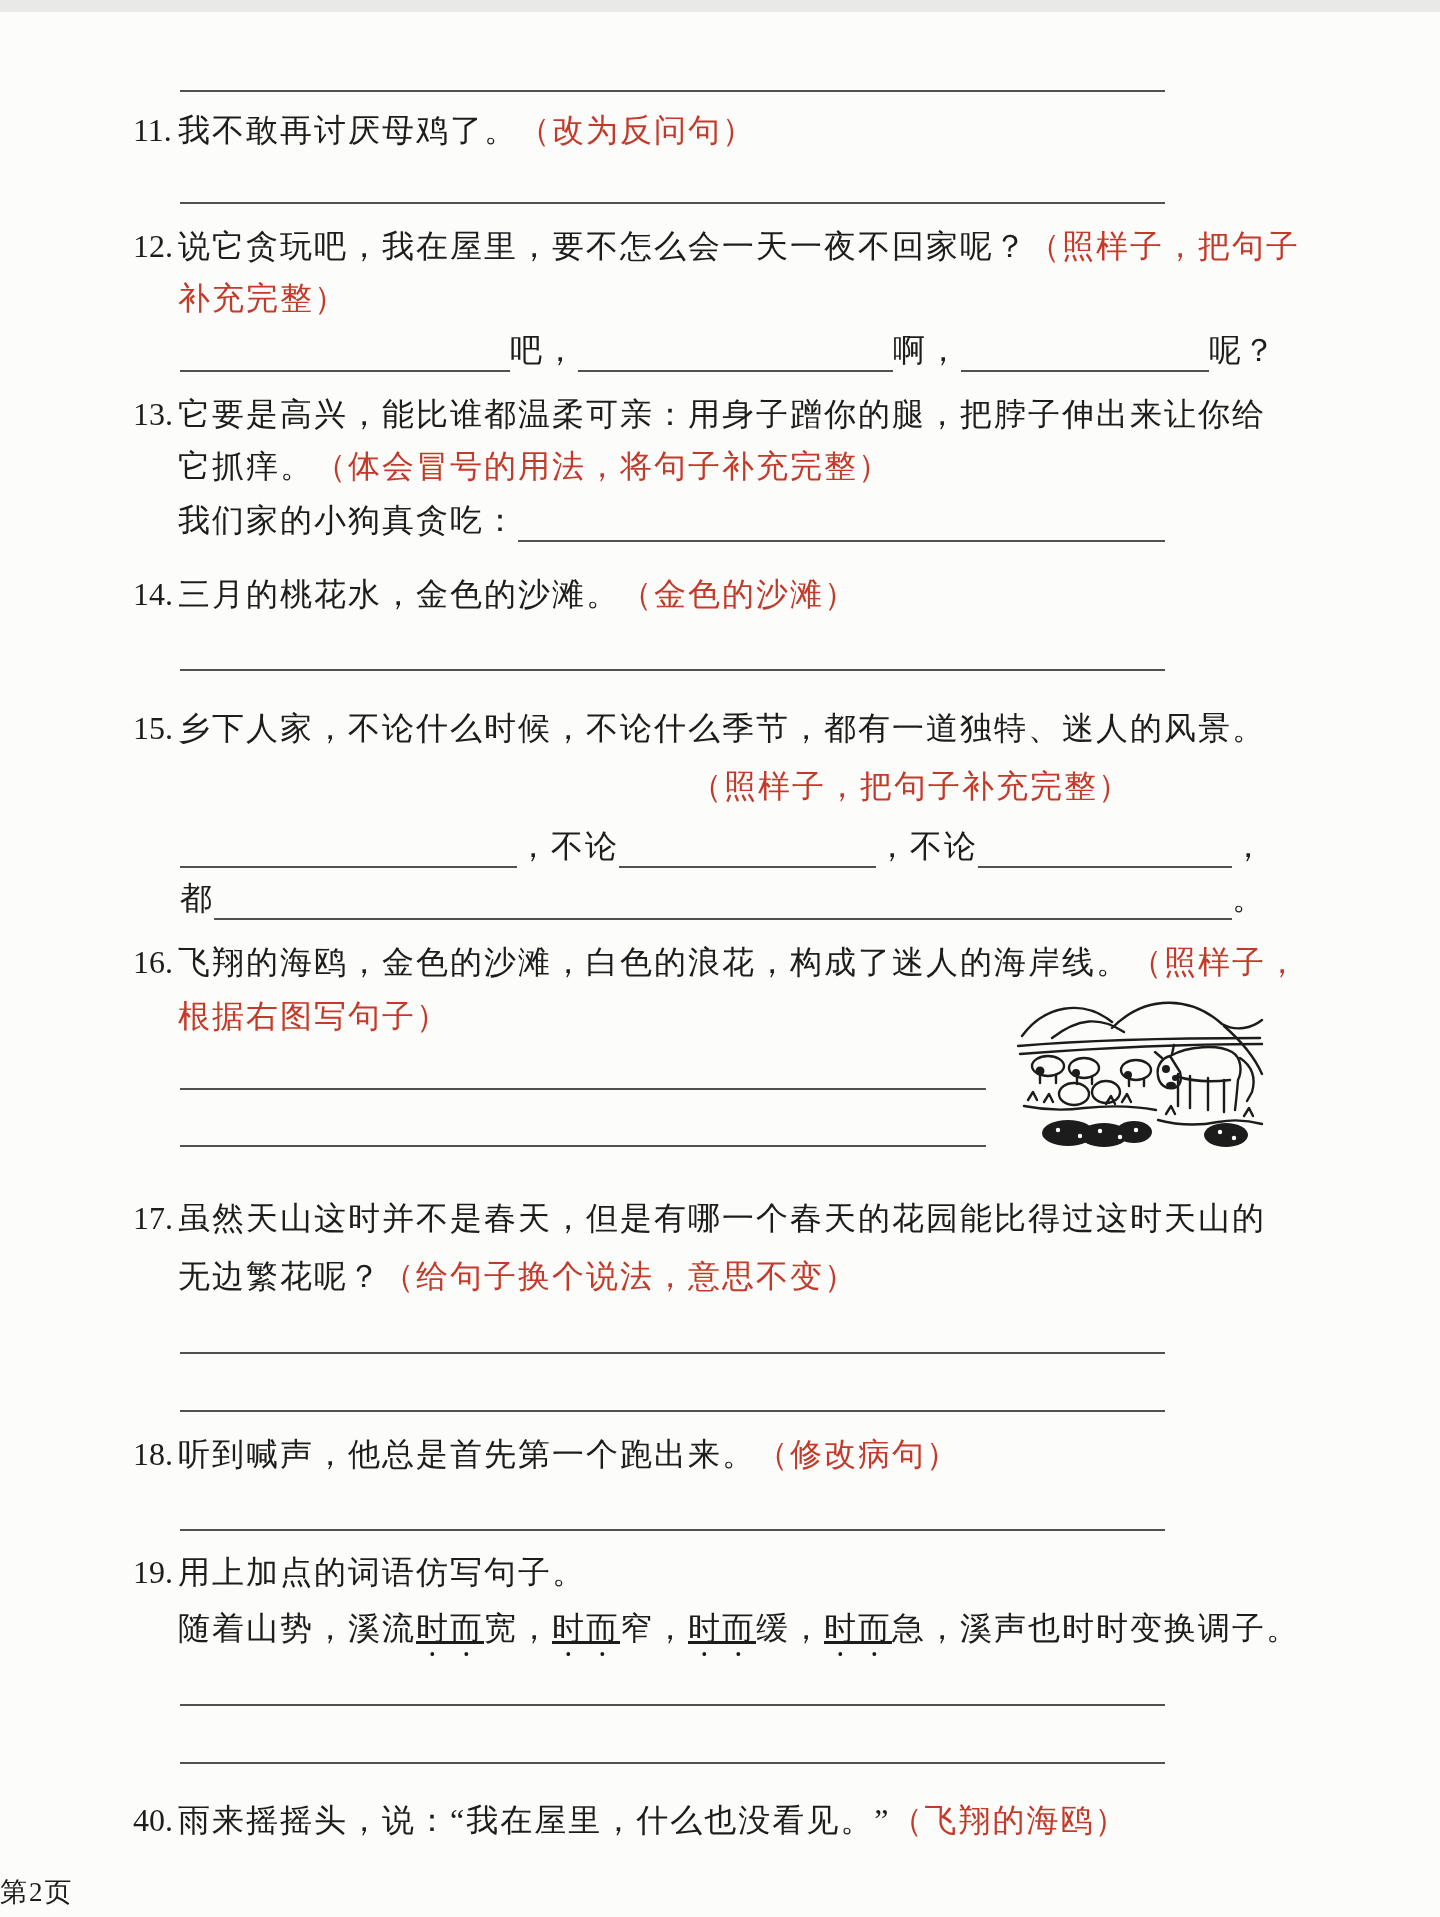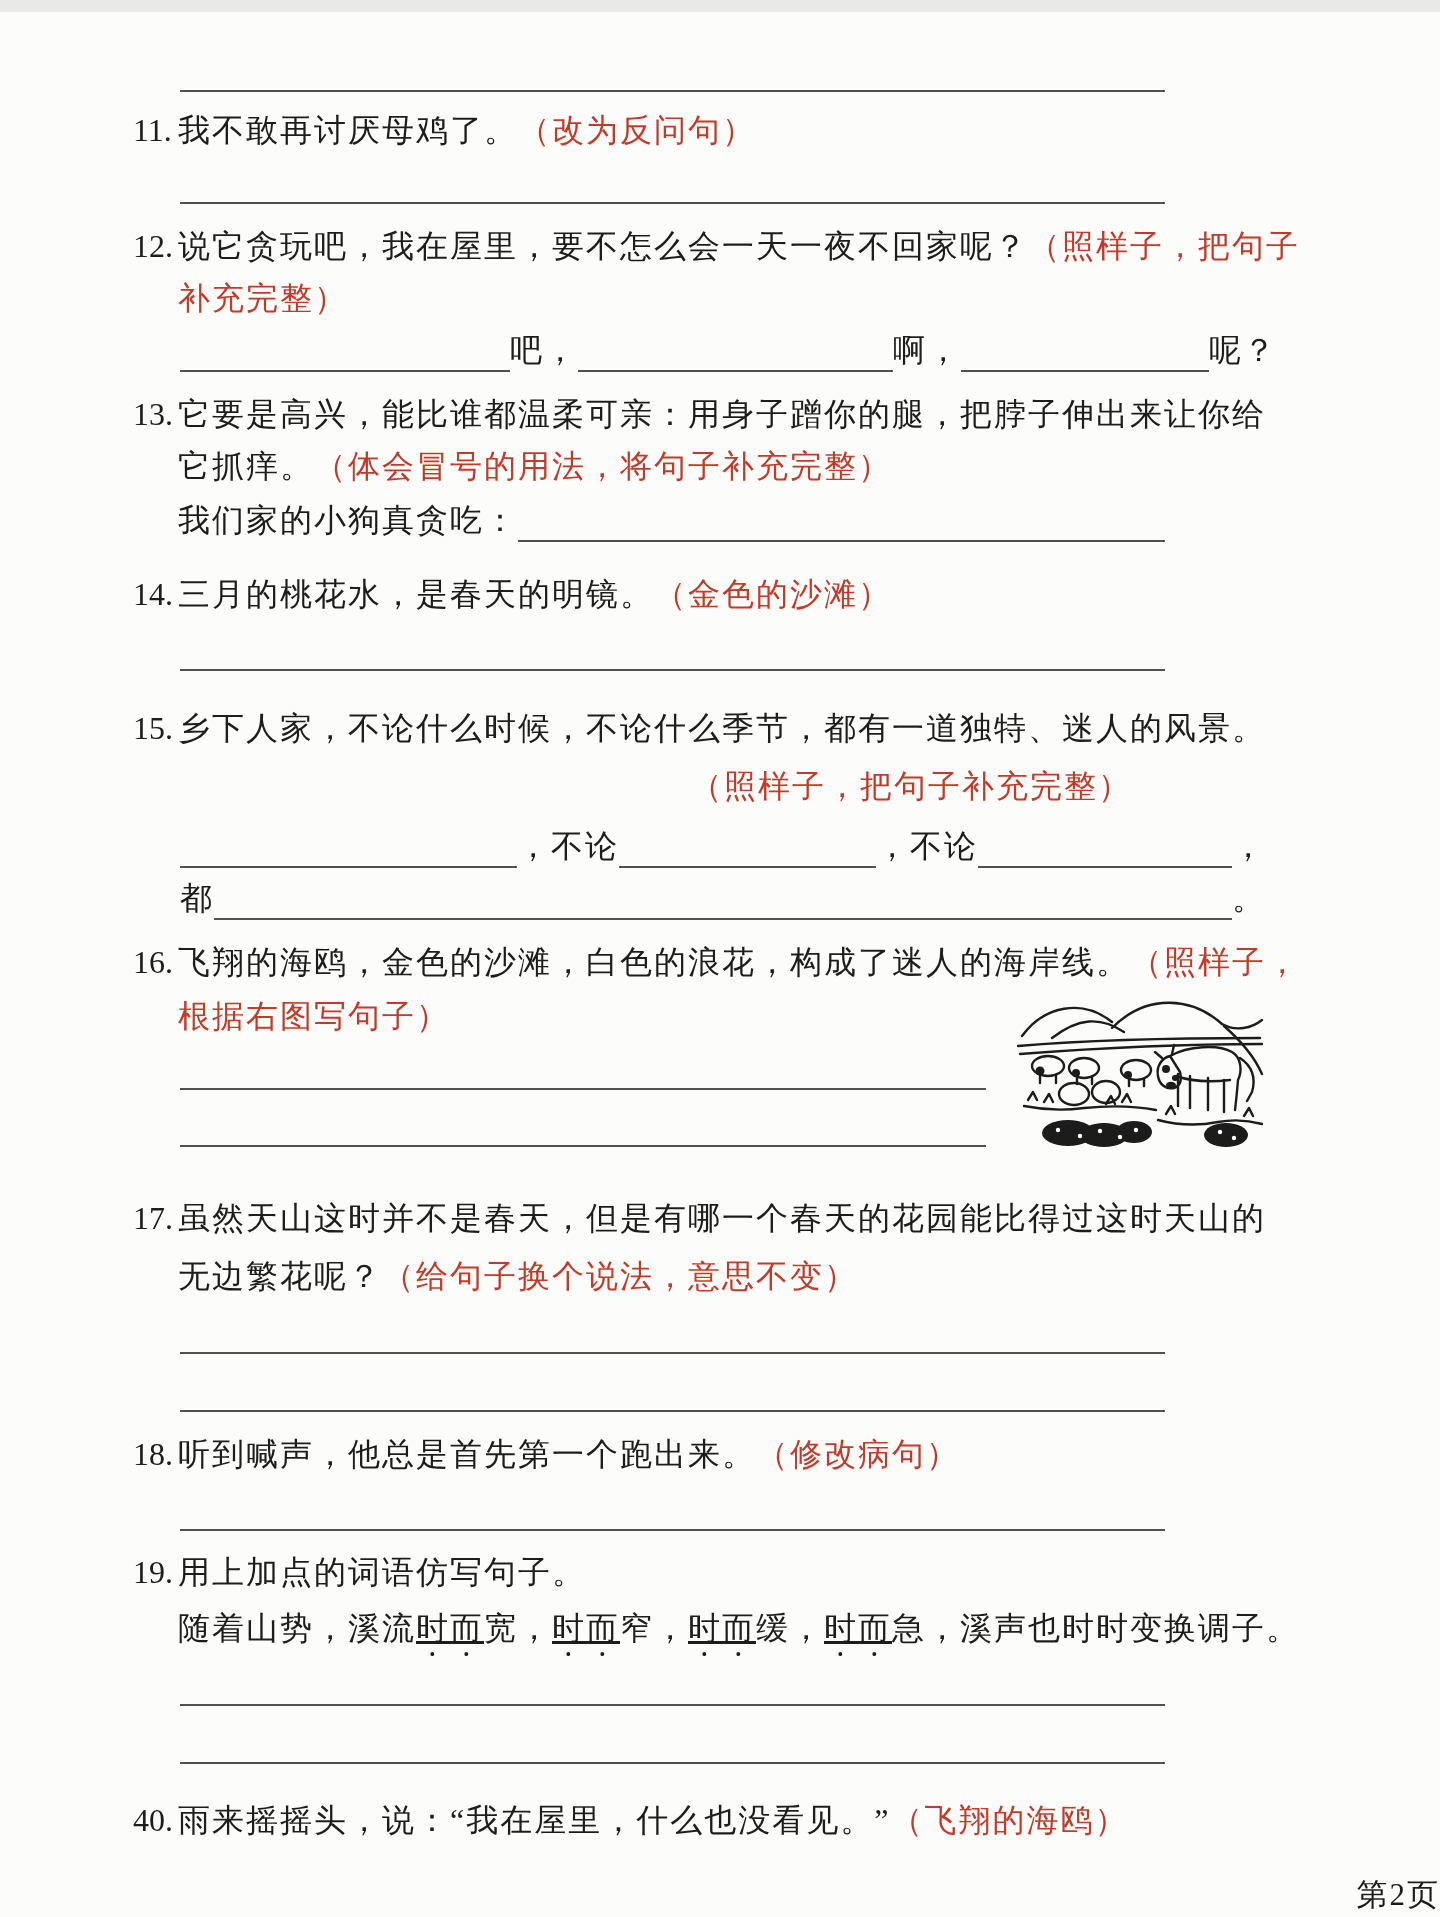--- a/index.html
+++ b/index.html
@@ -8,21 +8,21 @@
   .row{position:absolute;font-size:32px;letter-spacing:2px;line-height:44px;white-space:nowrap;}
   .num{display:inline-block;width:45px;letter-spacing:0;}
   .note{color:#c43a2a;}
   .ansline{position:absolute;left:180px;width:985px;height:0;border-top:2px solid #515151;}
   .ansline.short{width:806px;}
   .fillrow{position:absolute;display:flex;align-items:flex-end;font-size:32px;letter-spacing:2px;line-height:44px;white-space:nowrap;}
   .blank{border-bottom:2px solid #515151;height:42px;}
   .grow{flex:1;}
   .em{-webkit-text-emphasis:filled dot #1d1d1d;text-emphasis:filled dot #1d1d1d;
       -webkit-text-emphasis-position:under right;text-emphasis-position:under right;text-decoration:underline;}
-  .footer{position:absolute;top:1862px;left:0;width:100%;text-align:right;font-size:31px;letter-spacing:2px;}
+  .footer{position:absolute;top:1862px;left:0;width:100%;text-align:left;font-size:27px;letter-spacing:2px;}
   .illu{position:absolute;left:1008px;top:970px;}
 </style>
 </head>
 <body>
 
 <div class="page">
 
   <div class="ansline" style="top:78px"></div>
 
   <div class="row" style="left:133px;top:96px">
@@ -48,21 +48,21 @@
   </div>
   <div class="row" style="left:178px;top:432px">
     <span>它抓痒。</span><span class="note">（体会冒号的用法，将句子补充完整）</span>
   </div>
   <div class="fillrow" style="left:178px;top:486px;width:987px">
     <span>我们家的小狗真贪吃：</span>
     <span class="blank grow"></span>
   </div>
 
   <div class="row" style="left:133px;top:560px">
-    <span class="num">14.</span><span>三月的桃花水，是春天的明镜。</span><span class="note">（金色的沙滩）</span>
+    <span class="num">14.</span><span>三月的桃花水，金色的沙滩。</span><span class="note">（金色的沙滩）</span>
   </div>
   <div class="ansline" style="top:657px"></div>
 
   <div class="row" style="left:133px;top:694px">
     <span class="num">15.</span><span>乡下人家，不论什么时候，不论什么季节，都有一道独特、迷人的风景。</span>
   </div>
   <div class="row note" style="left:690px;top:752px">（照样子，把句子补充完整）</div>
   <div class="fillrow" style="left:180px;top:812px">
     <span class="blank" style="width:337px"></span>
     <span>，不论</span>

